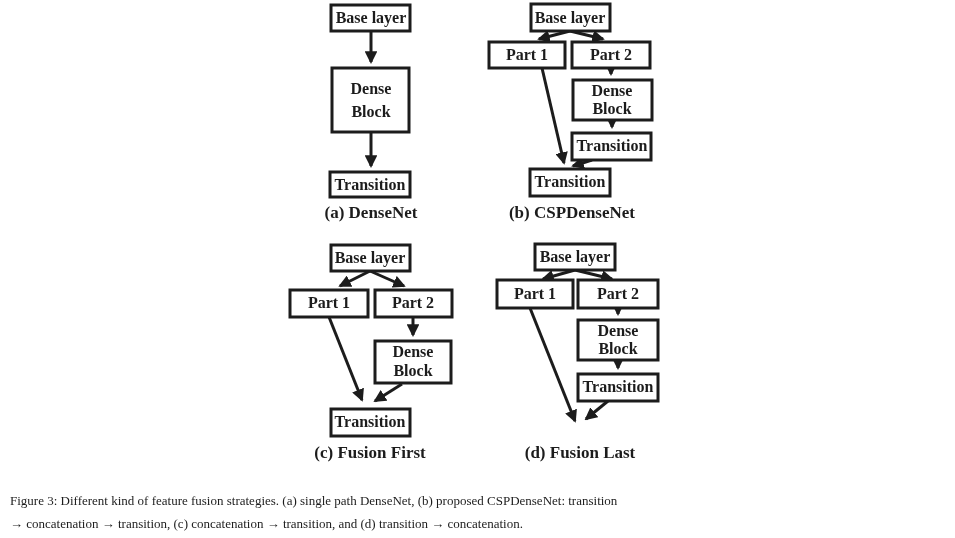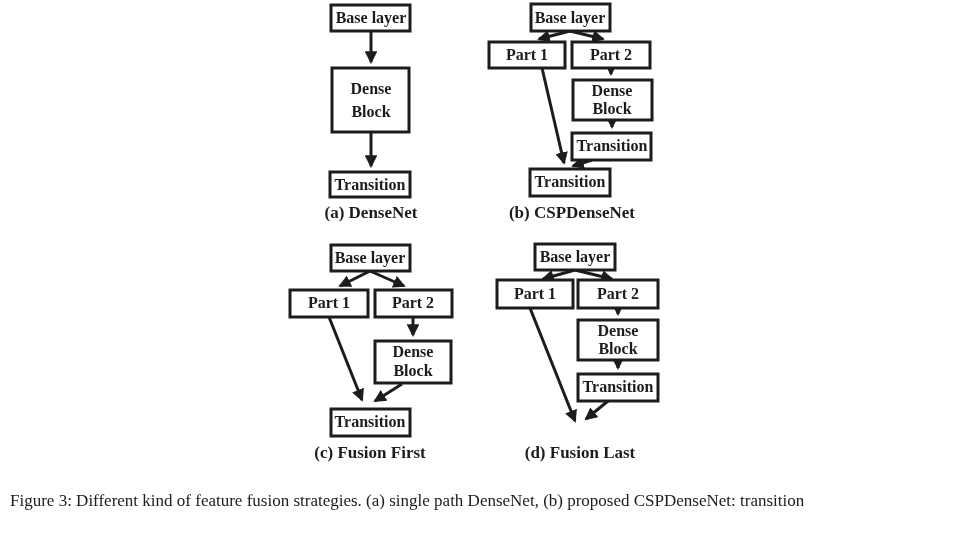--- a/index.html
+++ b/index.html
@@ -15,21 +15,21 @@
   .fig-canvas { position: absolute; left: 0; top: 0; }
   .box   { fill: #ffffff; stroke: var(--ink); stroke-width: 3px; }
   .lbl   { font-family: "Liberation Serif", serif; font-weight: bold; font-size: 16px;
            fill: var(--ink); text-anchor: middle; }
   .subcap{ font-family: "Liberation Serif", serif; font-weight: bold; font-size: 17px;
            fill: var(--ink); text-anchor: middle; }
   .edge  { stroke: var(--ink); stroke-width: 3px; fill: none; marker-end: url(#arrowhead); }
   .ah    { fill: var(--ink); }
   .fig-caption {
     position: absolute; left: 10px; top: 489px; width: 940px;
-    font-size: 17px; color: var(--ink); line-height: 23px;
+    font-size: 13px; color: var(--ink); line-height: 23px;
   }
   .fig-caption div { white-space: nowrap; }
 </style>
 </head>
 <body>
 
 <svg class="fig-canvas" width="955" height="478" viewBox="0 0 955 478">
   <defs>
     <marker id="arrowhead" viewBox="0 0 10 10" refX="8.5" refY="5" markerWidth="4.2" markerHeight="4.2" orient="auto-start-reverse">
       <path class="ah" d="M0,0 L10,5 L0,10 z"></path>
@@ -109,13 +109,14 @@
     <text class="lbl" x="618" y="336">Dense</text>
     <text class="lbl" x="618" y="354">Block</text>
     <rect class="box" x="578" y="374" width="80" height="27"></rect>
     <text class="lbl" x="618" y="392">Transition</text>
     <text class="subcap" x="580" y="458">(d) Fusion Last</text>
   </g>
 </svg>
 
 <div class="fig-caption">
   <div>Figure 3: Different kind of feature fusion strategies. (a) single path DenseNet, (b) proposed CSPDenseNet: transition</div>
+  <div>→ concatenation → transition, (c) concatenation → transition, and (d) transition → concatenation.</div>
 </div>
 
 </body></html>

